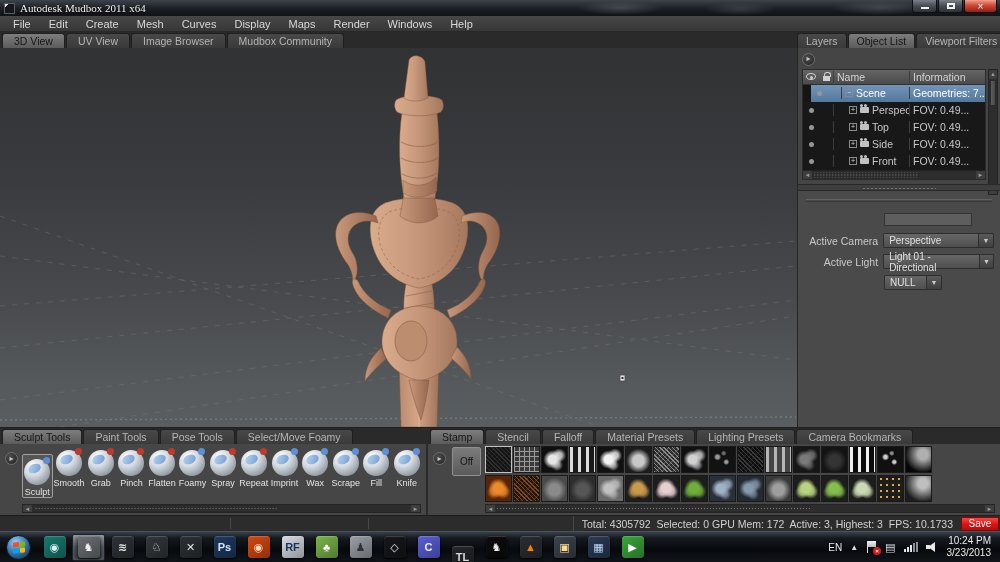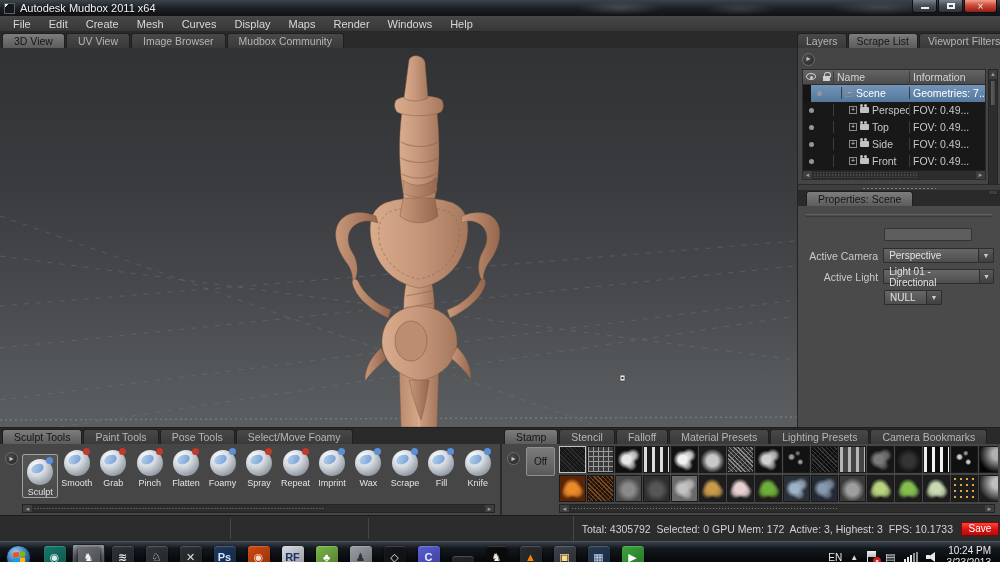--- a/index.html
+++ b/index.html
@@ -8,21 +8,21 @@
             font-family:"Liberation Sans","DejaVu Sans",sans-serif; user-select:none; }
 
   
   .titlebar { height:16px; background:linear-gradient(#3d434b,#1b1e23 55%,#101216); display:flex;
               align-items:center; padding-left:4px; color:#f2f2f2; font-size:11px; position:relative; }
   .titlebar::before { content:""; position:absolute; inset:0;
     background: radial-gradient(60px 10px at 620px 8px, #8a929a55, transparent 70%),
                 radial-gradient(70px 10px at 880px 8px, #9aa2aa44, transparent 70%),
                 radial-gradient(50px 9px at 740px 9px, #aab2ba33, transparent 70%); }
   .appicon { width:11px; height:11px; background:linear-gradient(135deg,#e8e8e8 18%,#16181c 19%); border:1px solid #5a5f66; margin-right:5px; z-index:1; }
-  .title { z-index:1; text-shadow:0 1px 2px #000; }
+  .title { z-index:1; text-shadow:0 1px 2px #000;font-family:Liberation Serif, serif; }
   .winbtns { position:absolute; right:3px; top:0; display:flex; z-index:2; }
   .wbtn { width:25px; height:13px; background:linear-gradient(#788088,#454b52 50%,#2e3338); border:1px solid #0e1013;
           border-top:none; border-radius:0 0 3px 3px; margin-left:1px; display:flex; align-items:center; justify-content:center;
           color:#f0f0f0; font-size:9px; line-height:9px; cursor:pointer; }
   .wbtn.close { width:33px; background:linear-gradient(#f0a08c,#cf4936 45%,#8e2015); font-size:10px; }
   .minline { width:8px; height:2px; background:#f0f0f0; margin-top:4px; }
   .maxbox { width:8px; height:6px; border:2px solid #f0f0f0; }
 
   
   .menubar { height:16px; background:linear-gradient(#474747,#373737); border-bottom:1px solid #282828;
@@ -90,21 +90,21 @@
   .dropdown { display:flex; align-items:center; justify-content:space-between; background:linear-gradient(#676767,#4e4e4e);
               border:1px solid #2d2d2d; height:15px; padding-left:5px; color:#e2e2e2; font-size:10px; cursor:pointer; border-radius:1px; }
   .dd-cam, .dd-light { width:112px; }
   .dd-null { width:58px; }
   .ddarrow { width:15px; height:13px; background:linear-gradient(#5a5a5a,#404040); border-left:1px solid #2d2d2d;
              display:flex; align-items:center; justify-content:center; font-size:7px; color:#cccccc; margin-left:4px; }
 
   
   .trays { height:88px; display:flex; background:#3c3c3c; border-top:1px solid #1f1f1f; }
   .tray { display:flex; flex-direction:column; }
-  .tray.left { width:502px; border-right:2px solid #2a2a2a; }
+  .tray.left { width:428px; border-right:2px solid #2a2a2a; }
   .tray.right { flex:1; }
   .traytabs { height:16px; background:#2a2a2a; display:flex; align-items:flex-end; padding-left:2px; }
   .traybody { position:relative; flex:1; background:#464646; }
   .traybody .roundbtn { position:absolute; left:5px; top:8px; }
   .tools { position:absolute; left:22px; top:1px; right:4px; display:flex; overflow:hidden; }
   .tool { width:36.5px; display:flex; flex-direction:column; align-items:center; padding-top:4px; border:1px solid transparent; border-radius:2px; cursor:pointer; }
   .tool.selected { border-color:#9f9f9f; background:linear-gradient(#565656,#4a4a4a);margin-top:9px; }
   .toolicon { width:26px; height:26px; border-radius:50%; position:relative; margin-bottom:2px;
               background:radial-gradient(circle at 35% 28%,#ffffff,#d5dae0 38%,#9aa1a9 72%,#6f767e); }
   .toolicon .sw { position:absolute; left:4px; top:5px; width:13px; height:9px; border-radius:50%;
@@ -118,21 +118,21 @@
   .trayscroll .rest { flex:1; }
   .offbtn { position:absolute; left:24px; top:3px; width:29px; height:29px; background:linear-gradient(#7b7b7b,#5a5a5a);
             border:1px solid #8f8f8f; color:#141414; font-size:10px; border-radius:2px; cursor:pointer;
             font-family:"Liberation Sans","DejaVu Sans",sans-serif; }
   .stamps { position:absolute; left:57px; top:2px; right:2px; bottom:13px; overflow:hidden; }
   .srow { display:flex; height:28px; margin-bottom:1px; }
   .stamp { width:27px; height:27px; margin-right:1px; flex:0 0 auto; border:1px solid #191919; cursor:pointer; }
   .stamp.selected { border-color:#c2c2c2; }
 
   
-  .statusbar { height:26px; background:#2c2c2c; border-top:1px solid #1c1c1c; display:flex; align-items:center; }
+  .statusbar { height:16px; background:#2c2c2c; border-top:1px solid #1c1c1c; display:flex; align-items:center; }
   .statusleft { flex:1; align-self:stretch; position:relative; border-right:1px solid #474747; }
   .statusleft::before { content:""; position:absolute; left:230px; top:2px; bottom:2px; border-left:1px solid #474747; }
   .statusleft::after  { content:""; position:absolute; left:368px; top:2px; bottom:2px; border-left:1px solid #474747; }
   .statustext { font-size:10.5px; color:#d2d2d2; padding:0 8px; white-space:pre; }
   .savebtn { width:38px; height:14px; margin-right:1px; background:linear-gradient(#ff4438,#d91111 55%,#b50d0d);
              border:1px solid #7c0808; border-radius:1px; color:#fff; font-size:10px; display:flex; align-items:center;
              justify-content:center; cursor:pointer; font-family:"Liberation Sans","DejaVu Sans",sans-serif; }
 
   
   .taskbar { height:31px; background:linear-gradient(#39404a,#14181d 22%,#07090c 60%,#11151a); border-top:1px solid #4a525c;
@@ -199,21 +199,21 @@
 
   <div class="tabrow">
     <div class="viewtabs" id="viewtabs">
         <span class="vtab active">3D View</span>
         <span class="vtab">UV View</span>
         <span class="vtab">Image Browser</span>
         <span class="vtab">Mudbox Community</span>
       </div>
     <div class="righttabs" id="righttabs">
         <span class="vtab">Layers</span>
-        <span class="vtab active">Scrape List</span>
+        <span class="vtab active">Object List</span>
         <span class="vtab">Viewport Filters</span>
       </div>
   </div>
 
   <div class="main">
     <div class="viewport">
       <svg width="796" height="379" viewBox="0 0 796 379">
         <defs>
           <linearGradient id="clay" x1="0" y1="0" x2="1" y2="0">
             <stop offset="0" stop-color="#d9ac8c"></stop>
@@ -369,23 +369,20 @@
         <div class="vscroll">
           <span class="arr">▲</span>
           <span class="vthumb"></span>
             <span class="vrest"></span>
           <span class="arr">▼</span>
         </div>
       </div>
 
       <div class="splitter"></div>
 
-      <div class="propstabrow">
-        <span class="vtab active">Properties: Scene</span>
-      </div>
       <div class="propsbody">
         <div class="propline"></div>
         <div class="proprow">
           <span class="proplabel"></span>
           <span class="propfield"></span>
         </div>
         <div class="proprow">
           <span class="proplabel">Active Camera</span>
           <span class="dropdown dd-cam">
             <span>Perspective</span>

